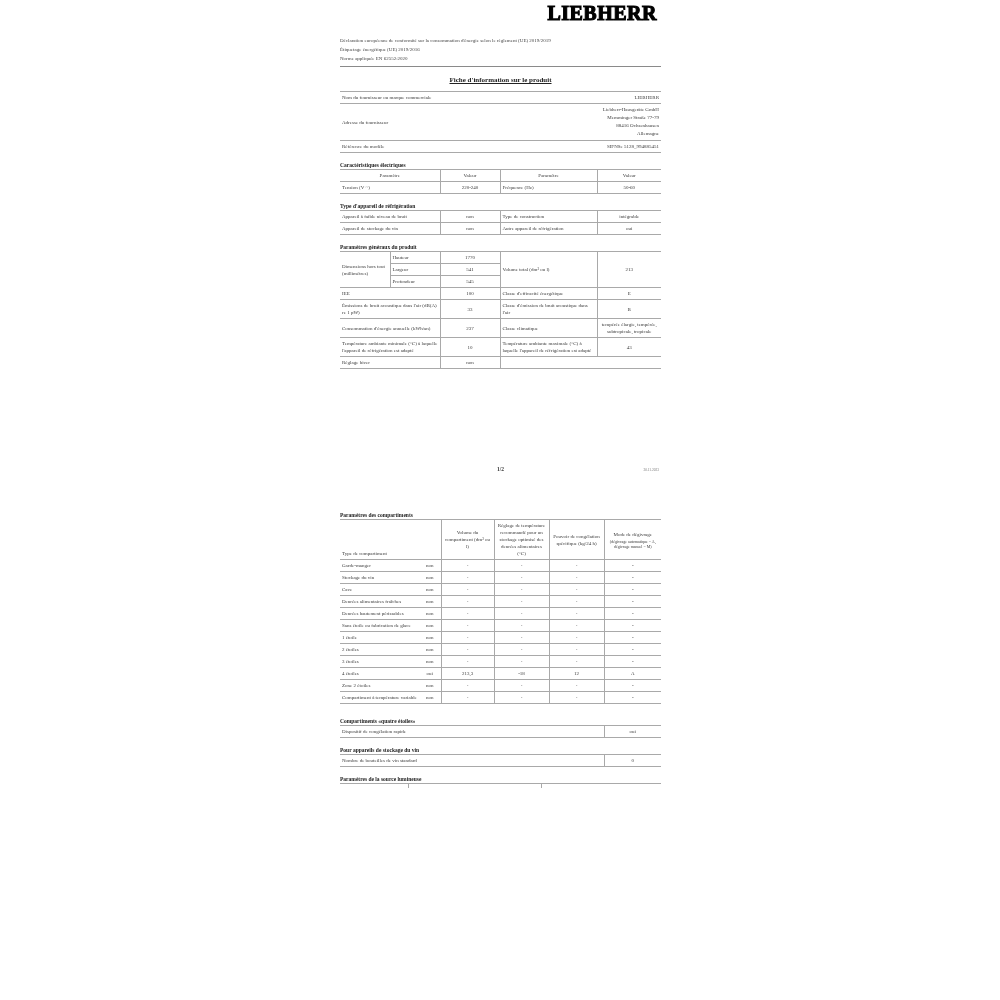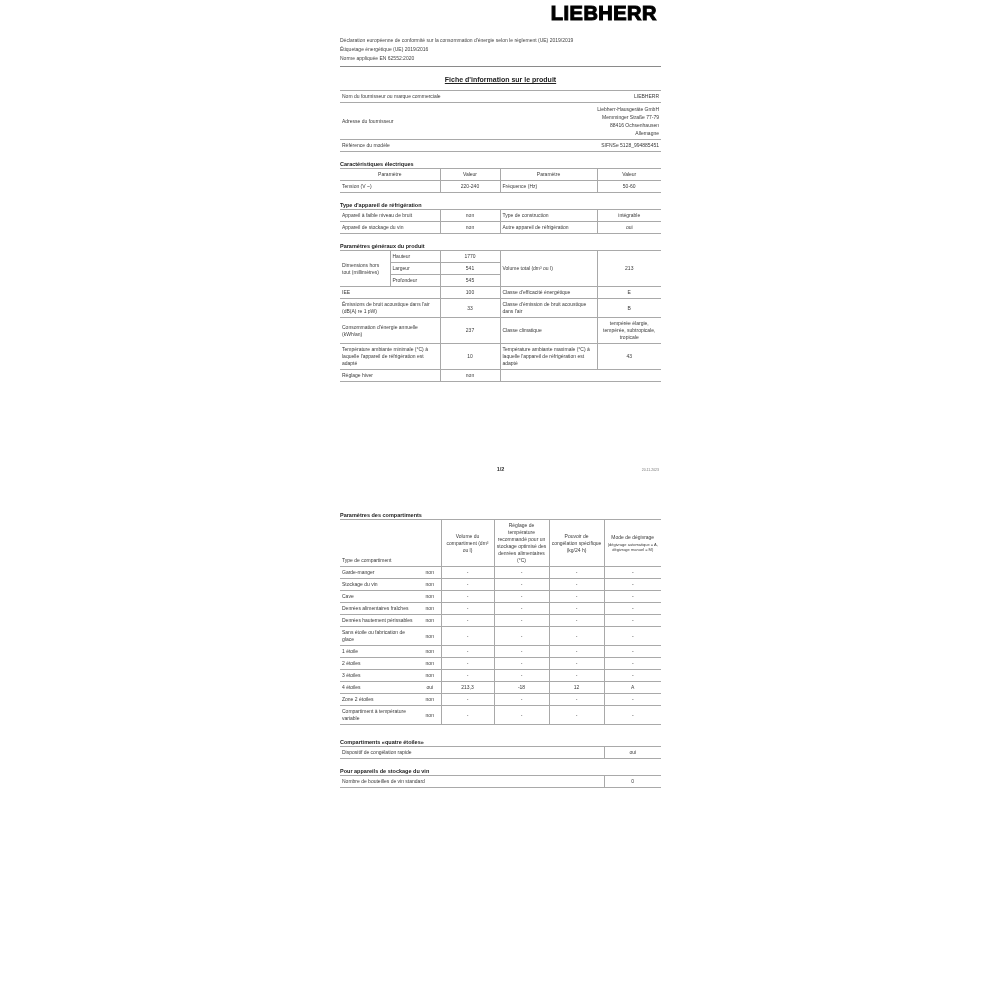--- a/index.html
+++ b/index.html
@@ -1,18 +1,18 @@
 <!DOCTYPE html>
 <html><head>
 <meta charset="utf-8">
 <style>
   html,body { margin:0; padding:0; background:#fff; }
   .doc {
     position:relative; width:1000px; height:788px; background:#ffffff;
-    font-family:Liberation Sans, sans-serif; color:#3a3a3a;
+    font-family:Liberation Serif, serif; color:#3a3a3a;
     -webkit-font-smoothing:antialiased;
   }
   .page { position:absolute; left:340px; width:321px; }
   #page1 { top:0; height:500px; }
   #page2 { top:512px; height:488px; }
 
   .logo {
     margin-top:2px; padding-right:4px; text-align:right;
     font-size:20px; font-weight:bold; color:#000;
     letter-spacing:0.5px; -webkit-text-stroke:1.1px #000;

